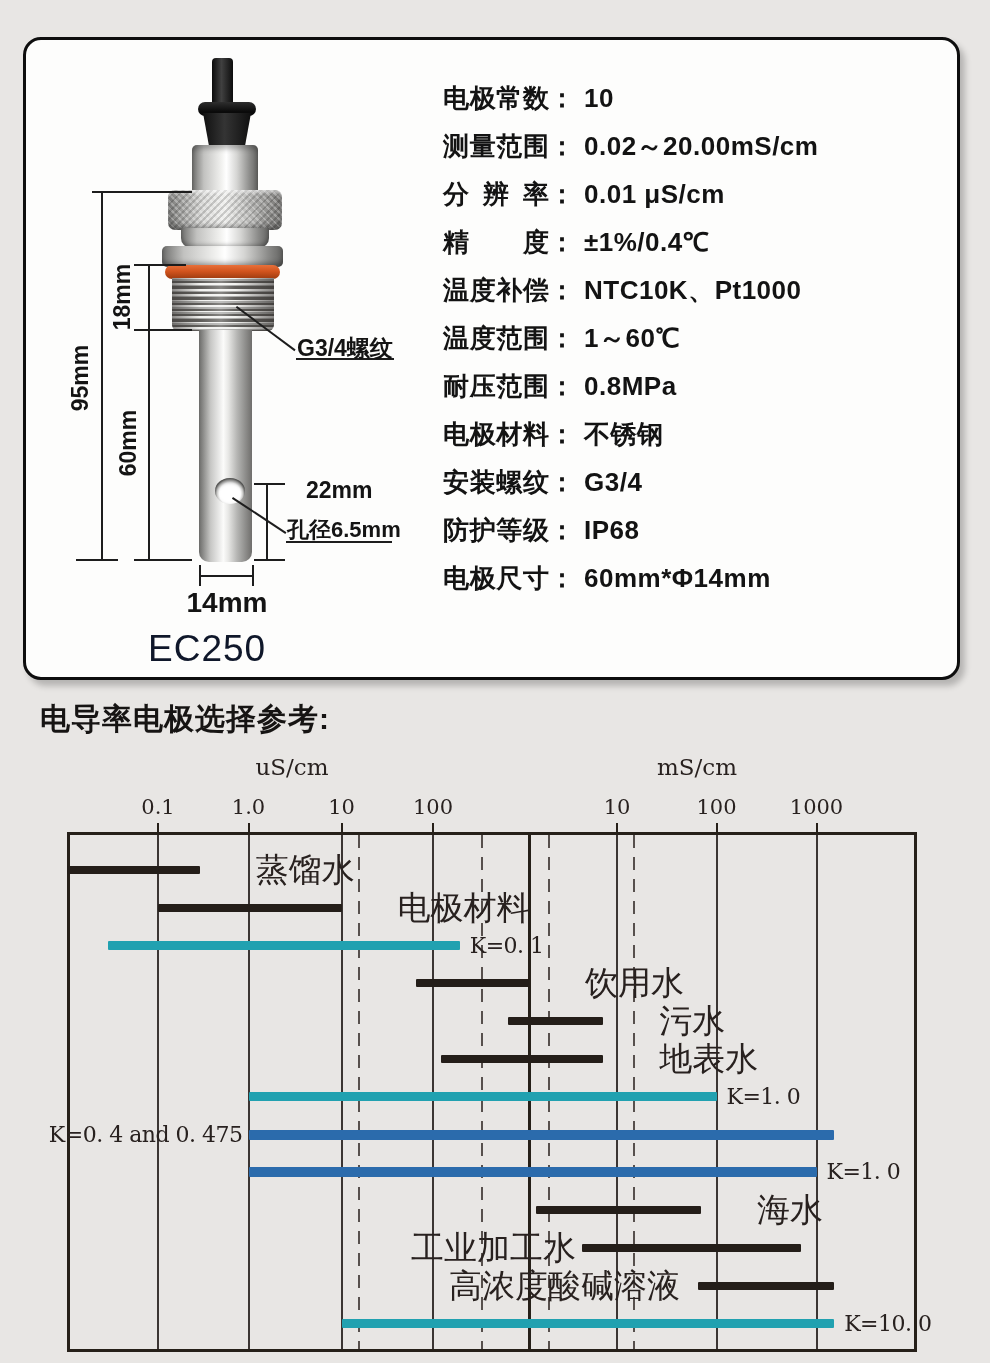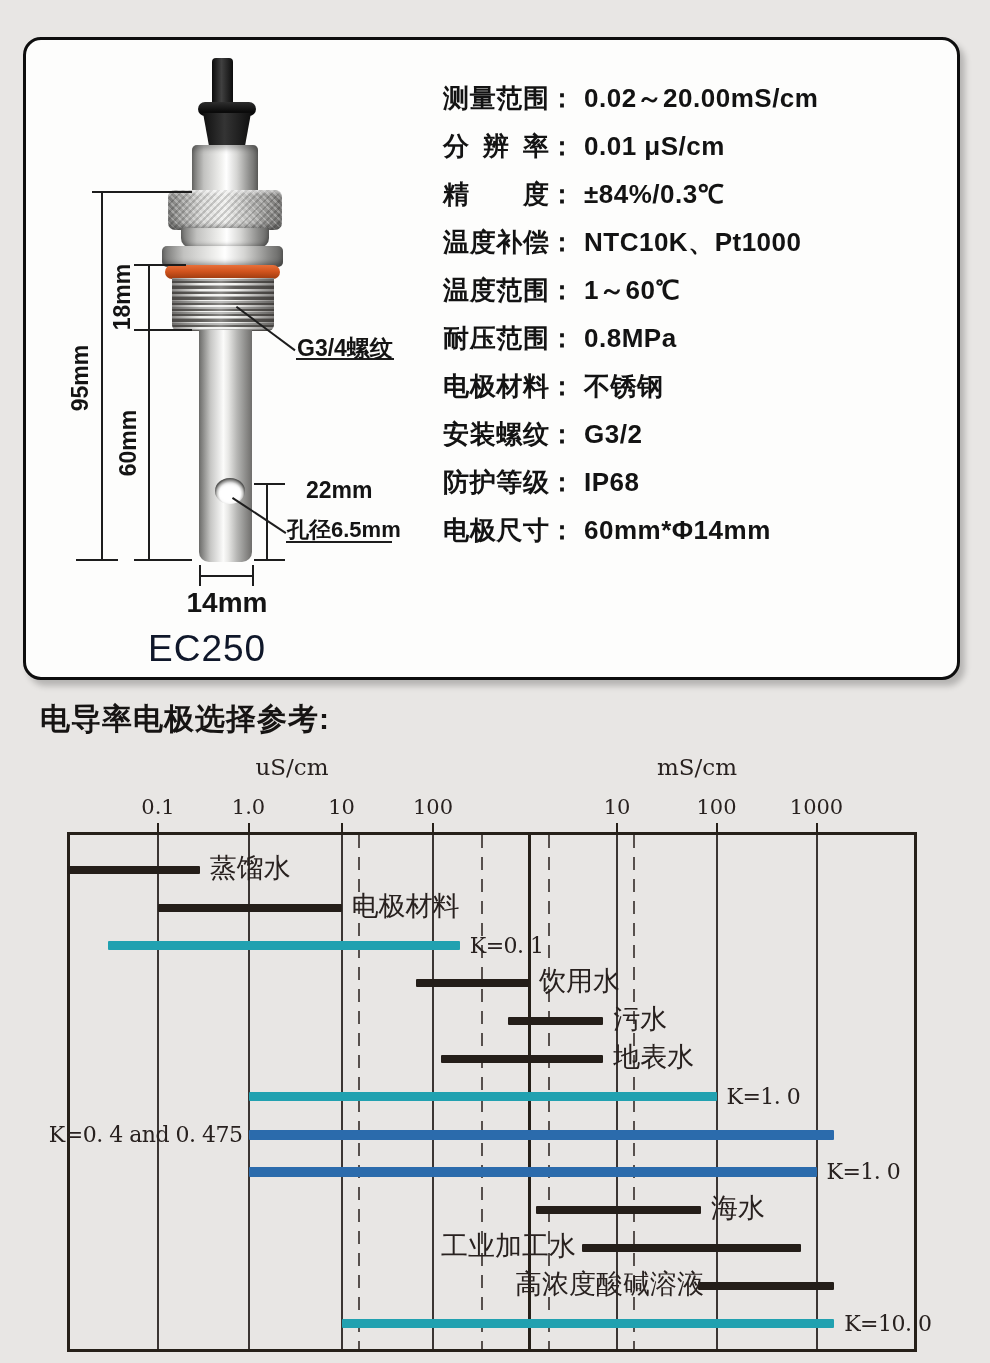--- a/index.html
+++ b/index.html
@@ -67,21 +67,21 @@
   .tick-label{position:absolute;top:795px;transform:translateX(-50%);font-family:"DejaVu Serif","Liberation Serif",serif;
     font-size:21px;color:#28211f;white-space:nowrap;}
   .plot-frame{position:absolute;left:67px;top:832px;width:850px;height:520px;border:3px solid #262019;}
   .gl{position:absolute;top:835px;height:514px;width:2px;background:#3b3533;}
   .gl-thick{position:absolute;top:835px;height:514px;width:3px;background:#262019;}
   .gl-dash{position:absolute;top:835px;height:514px;width:2px;
     background:repeating-linear-gradient(180deg,#57504d 0 13px,rgba(0,0,0,0) 13px 22px);}
   .stub{position:absolute;top:823px;height:9px;width:2px;background:#262019;}
   .bar{position:absolute;border-radius:1px;}
   .bar-label{position:absolute;line-height:30px;white-space:nowrap;color:#28211f;}
-  .cjk-label{font-family:Liberation Mono, monospace;font-size:27px;}
+  .cjk-label{font-family:Liberation Sans, sans-serif;font-size:33px;margin-left:46px;}
   .k-label{font-family:"DejaVu Serif","Liberation Serif",serif;font-size:22px;letter-spacing:-0.5px;}
 </style>
 </head>
 <body>
 
 <div id="root">
 
   <div class="card"></div>
 
   <div>
@@ -129,28 +129,29 @@
     <div class="dim-label" style="left:227px;top:587px;transform:translateX(-50%);font-size:28px;">14mm</div>
 
     <div class="leader" style="left:237px;top:306px;width:73px;transform:rotate(36.6deg);"></div>
     <div class="abs dl" style="left:296px;top:358px;width:98px;height:2px;"></div>
     <div class="dim-label" style="left:297px;top:333px;font-size:23px;font-weight:600;">G3/4螺纹</div>
 
     <div class="model">EC250</div>
   </div>
 
   <div id="spec-rows">
+      <div class="spec-row"><span class="spec-label">电极常数</span><span class="spec-colon">：</span><span class="spec-value">10</span></div>
       <div class="spec-row"><span class="spec-label">测量范围</span><span class="spec-colon">：</span><span class="spec-value">0.02～20.00mS/cm</span></div>
       <div class="spec-row"><span class="spec-label">分辨率</span><span class="spec-colon">：</span><span class="spec-value">0.01 μS/cm</span></div>
-      <div class="spec-row"><span class="spec-label">精度</span><span class="spec-colon">：</span><span class="spec-value">±84%/0.3℃</span></div>
+      <div class="spec-row"><span class="spec-label">精度</span><span class="spec-colon">：</span><span class="spec-value">±1%/0.4℃</span></div>
       <div class="spec-row"><span class="spec-label">温度补偿</span><span class="spec-colon">：</span><span class="spec-value">NTC10K、Pt1000</span></div>
       <div class="spec-row"><span class="spec-label">温度范围</span><span class="spec-colon">：</span><span class="spec-value">1～60℃</span></div>
       <div class="spec-row"><span class="spec-label">耐压范围</span><span class="spec-colon">：</span><span class="spec-value">0.8MPa</span></div>
       <div class="spec-row"><span class="spec-label">电极材料</span><span class="spec-colon">：</span><span class="spec-value">不锈钢</span></div>
-      <div class="spec-row"><span class="spec-label">安装螺纹</span><span class="spec-colon">：</span><span class="spec-value">G3/2</span></div>
+      <div class="spec-row"><span class="spec-label">安装螺纹</span><span class="spec-colon">：</span><span class="spec-value">G3/4</span></div>
       <div class="spec-row"><span class="spec-label">防护等级</span><span class="spec-colon">：</span><span class="spec-value">IP68</span></div>
       <div class="spec-row"><span class="spec-label">电极尺寸</span><span class="spec-colon">：</span><span class="spec-value">60mm*Φ14mm</span></div>
     </div>
 
   <div class="chart-title">电导率电极选择参考:</div>
   <div class="unit-label" style="left:292px;">uS/cm</div>
   <div class="unit-label" style="left:697px;">mS/cm</div>
   <div class="plot-frame"></div>
   <div id="chart-layer">
       <div class="gl" style="left: 157px;"></div>
@@ -195,18 +196,18 @@
       <div class="bar-label k-label" style="top: 1081.8px; left: 726.5px;">K=1. 0</div>
       <div class="bar" style="left: 248.5px; width: 585.697px; top: 1129.6px; height: 10px; background: rgb(43, 107, 172);"></div>
       <div class="bar-label k-label" style="top: 1119.6px; right: 747.5px;">K=0. 4 and 0. 475</div>
       <div class="bar" style="left: 248.5px; width: 568px; top: 1167.4px; height: 10px; background: rgb(43, 107, 172);"></div>
       <div class="bar-label k-label" style="top: 1157.4px; left: 826.5px;">K=1. 0</div>
       <div class="bar" style="left: 535.968px; width: 165.119px; top: 1206.2px; height: 8px; background: rgb(36, 30, 25);"></div>
       <div class="bar-label cjk-label" style="top: 1195.2px; left: 711.087px;">海水</div>
       <div class="bar" style="left: 581.981px; width: 219.029px; top: 1244px; height: 8px; background: rgb(36, 30, 25);"></div>
       <div class="bar-label cjk-label" style="top: 1233px; right: 414.019px;">工业加工水</div>
       <div class="bar" style="left: 697.885px; width: 136.312px; top: 1281.8px; height: 8px; background: rgb(36, 30, 25);"></div>
-      <div class="bar-label cjk-label" style="top: 1270.8px; right: 286px;">高浓度酸碱溶液</div>
+      <div class="bar-label cjk-label" style="top: 1270.8px; right: 310px;">高浓度酸碱溶液</div>
       <div class="bar" style="left: 341.5px; width: 492.697px; top: 1319.1px; height: 9px; background: rgb(33, 161, 176);"></div>
       <div class="bar-label k-label" style="top: 1308.6px; left: 844.197px;">K=10. 0</div>
     </div>
 
 </div>
 
 </body></html>

